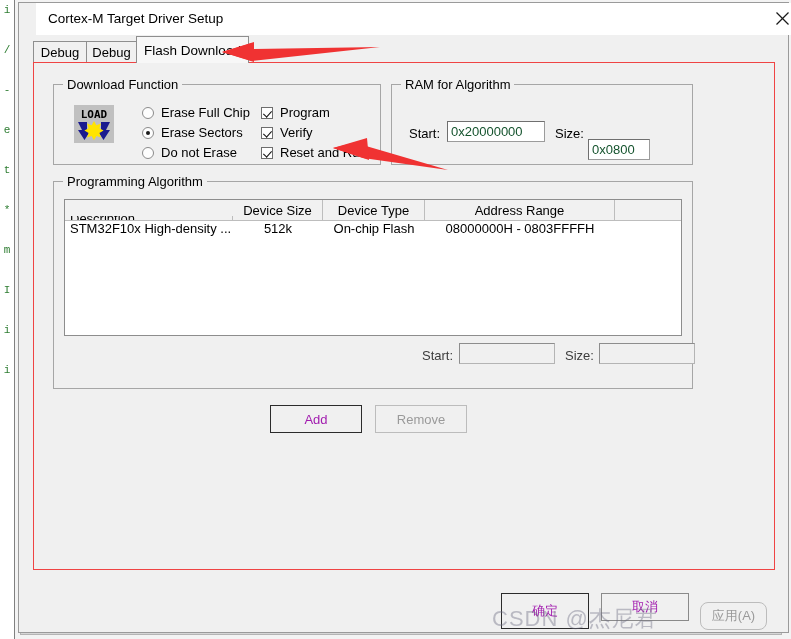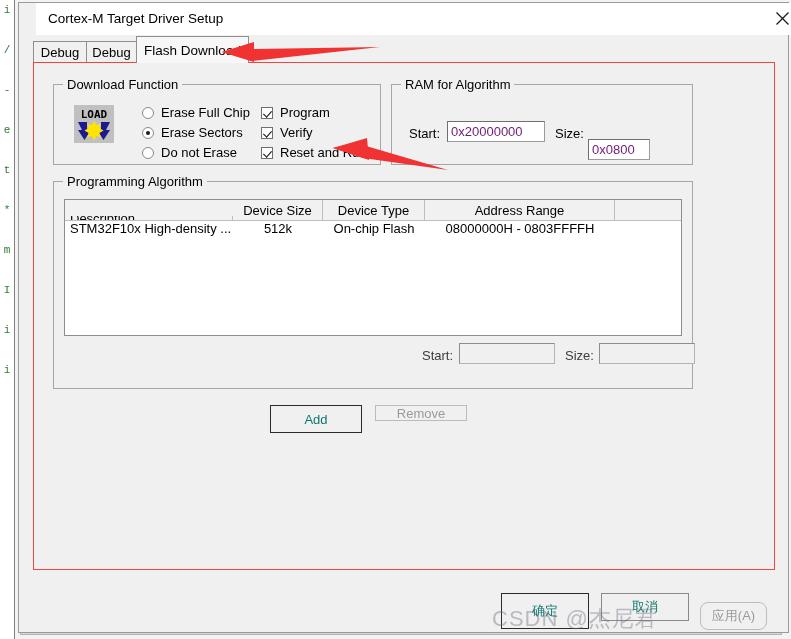--- a/index.html
+++ b/index.html
@@ -213,21 +213,21 @@
     background: #ffffff;
     border: 1px solid #9b9b9b;
     border-top-color: #6f6f6f;
     border-left-color: #6f6f6f;
     box-sizing: border-box;
     font-family: "Liberation Sans", sans-serif;
     font-size: 13px;
     padding: 0 3px;
     display: flex;
     align-items: center;
-    color: #701a75;
+    color: #14532d;
   }
   .textbox.disabled {
     background: #f0f0f0;
     border-color: #b4b4b4;
     border-top-color: #8d8d8d;
     border-left-color: #8d8d8d;
     color: #7a7a7a;
   }
 
   
@@ -280,21 +280,21 @@
   .btn {
     position: absolute;
     background: #f0f0f0;
     border: 1px solid #8a8a8a;
     box-sizing: border-box;
     display: flex;
     align-items: center;
     justify-content: center;
     font-family: "Liberation Sans", sans-serif;
     font-size: 13px;
-    color: #0f766e;
+    color: #a21caf;
     cursor: pointer;
   }
   .btn.focus {
     border: 1px solid #2b2b2b;
     box-shadow: inset 0 0 0 1px #f0f0f0;
   }
   .btn.disabled {
     color: #9a9a9a;
     border-color: #bcbcbc;
     cursor: default;
@@ -449,21 +449,21 @@
       <div class="fieldlabel disabled" style="left:368px; top:166px;">Start:</div>
       <div class="textbox disabled" style="left:405px; top:161px; width:96px; height:21px;"></div>
 
       <div class="fieldlabel disabled" style="left:511px; top:166px;">Size:</div>
       <div class="textbox disabled" style="left:545px; top:161px; width:96px; height:21px;"></div>
     </div>
 
     <div class="btn focus" style="left:236px; top:342px; width:92px; height:28px;">
       <span>Add</span>
     </div>
-    <div class="btn disabled" style="left:341px; top:342px; width:92px; height:16px;align-items:center;">
+    <div class="btn disabled" style="left:341px; top:342px; width:92px; height:28px;align-items:center;">
       <span>Remove</span>
     </div>
 
   </div>
 
   <div class="btn" style="left:482px; top:590px; width:88px; height:36px; border-color:#2b2b2b;">
     <span>确定</span>
   </div>
   <div class="btn" style="left:582px; top:590px; width:88px; height:28px;align-items:center;">
     <span>取消</span>

